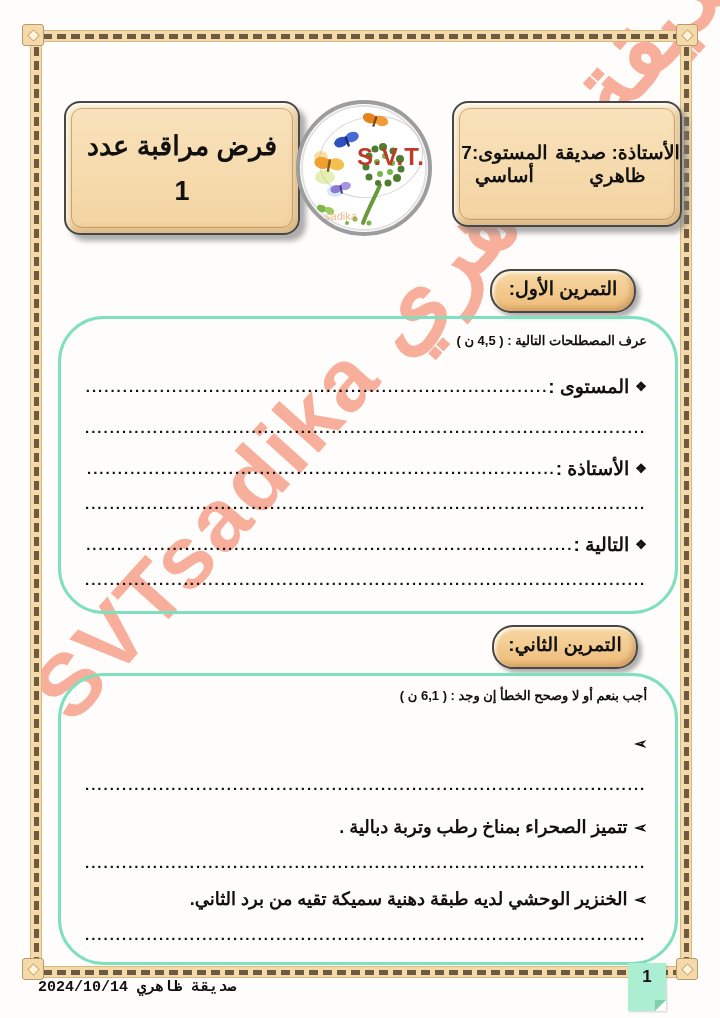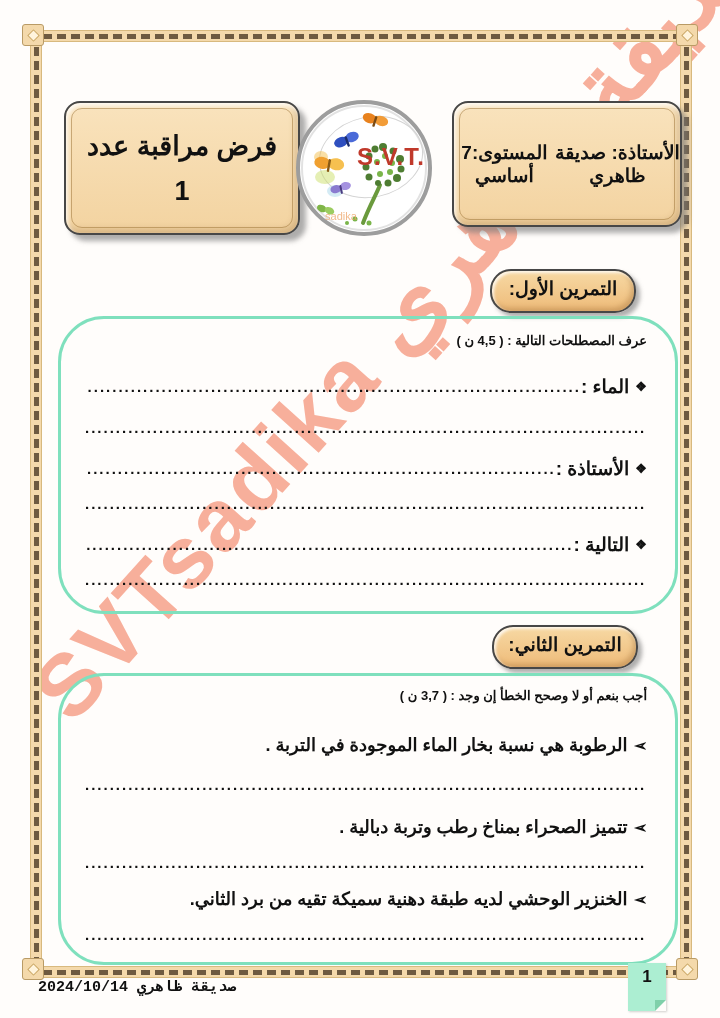--- a/index.html
+++ b/index.html
@@ -191,21 +191,21 @@
     <div class="ln">المستوى:7 أساسي</div>
   </div>
 
   <div class="lyr ex-label ex1-label">التمرين الأول:</div>
 
   <div class="lyr gbox gbox1">
     <div class="row title g1r1">عرف المصطلحات التالية : ( 4,5 ن )</div>
 
     <div class="row g1r2">
       <span class="bullet">❖</span>
-      <span>الماء :</span>
+      <span>المستوى :</span>
       <span class="dotfill">................................................................................................................................................................................................................................................</span>
     </div>
     <div class="dotline g1r3">................................................................................................................................................................................................................................................</div>
 
     <div class="row g1r4">
       <span class="bullet">❖</span>
       <span>الأستاذة :</span>
       <span class="dotfill">................................................................................................................................................................................................................................................</span>
     </div>
     <div class="dotline g1r5">................................................................................................................................................................................................................................................</div>
@@ -214,25 +214,24 @@
       <span class="bullet">❖</span>
       <span>التالية :</span>
       <span class="dotfill">................................................................................................................................................................................................................................................</span>
     </div>
     <div class="dotline g1r7">................................................................................................................................................................................................................................................</div>
   </div>
 
   <div class="lyr ex-label ex2-label">التمرين الثاني:</div>
 
   <div class="lyr gbox gbox2">
-    <div class="row title g2r1">أجب بنعم أو لا وصحح الخطأ إن وجد : ( 3,7 ن )</div>
+    <div class="row title g2r1">أجب بنعم أو لا وصحح الخطأ إن وجد : ( 6,1 ن )</div>
 
     <div class="row g2r2">
       <span class="bullet flip">➢</span>
-      <span class="stmt">الرطوبة هي نسبة بخار الماء الموجودة في التربة .</span>
     </div>
     <div class="dotline g2r3">................................................................................................................................................................................................................................................</div>
 
     <div class="row g2r4">
       <span class="bullet flip">➢</span>
       <span class="stmt">تتميز الصحراء بمناخ رطب وتربة دبالية .</span>
     </div>
     <div class="dotline g2r5">................................................................................................................................................................................................................................................</div>
 
     <div class="row g2r6">

